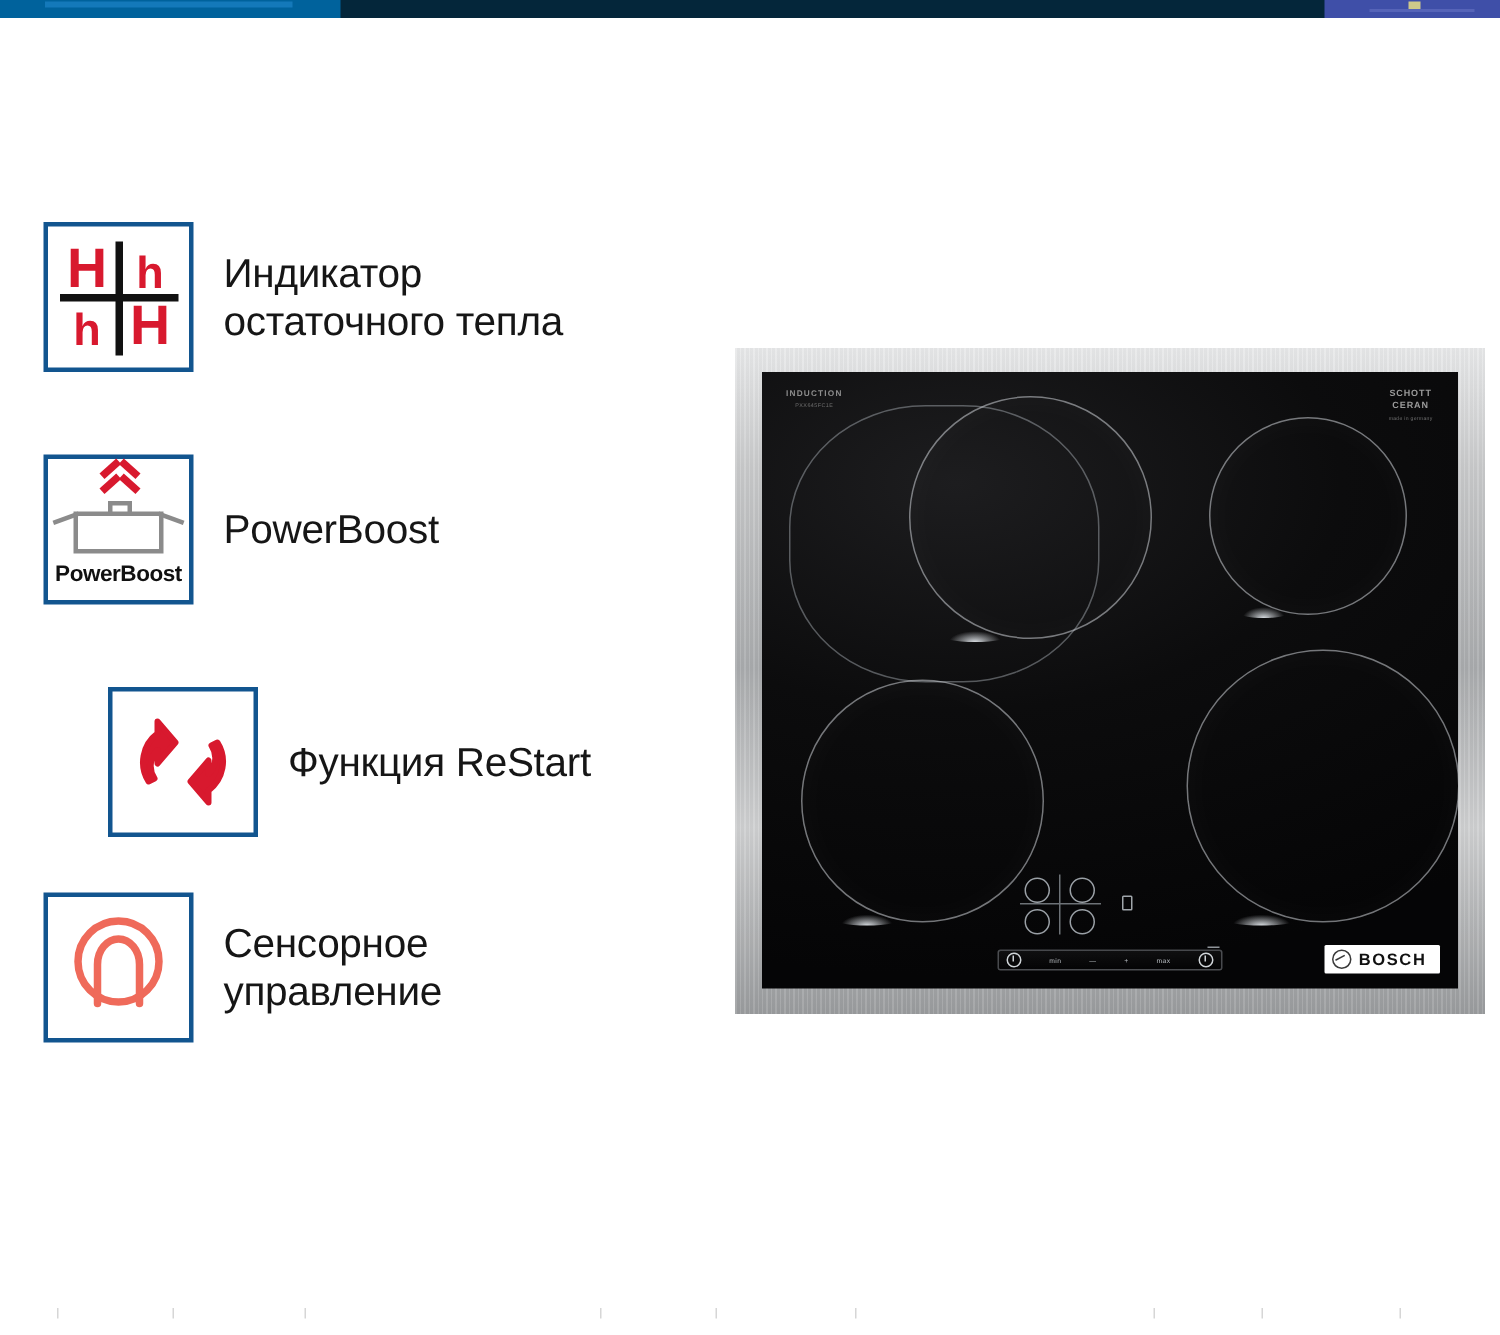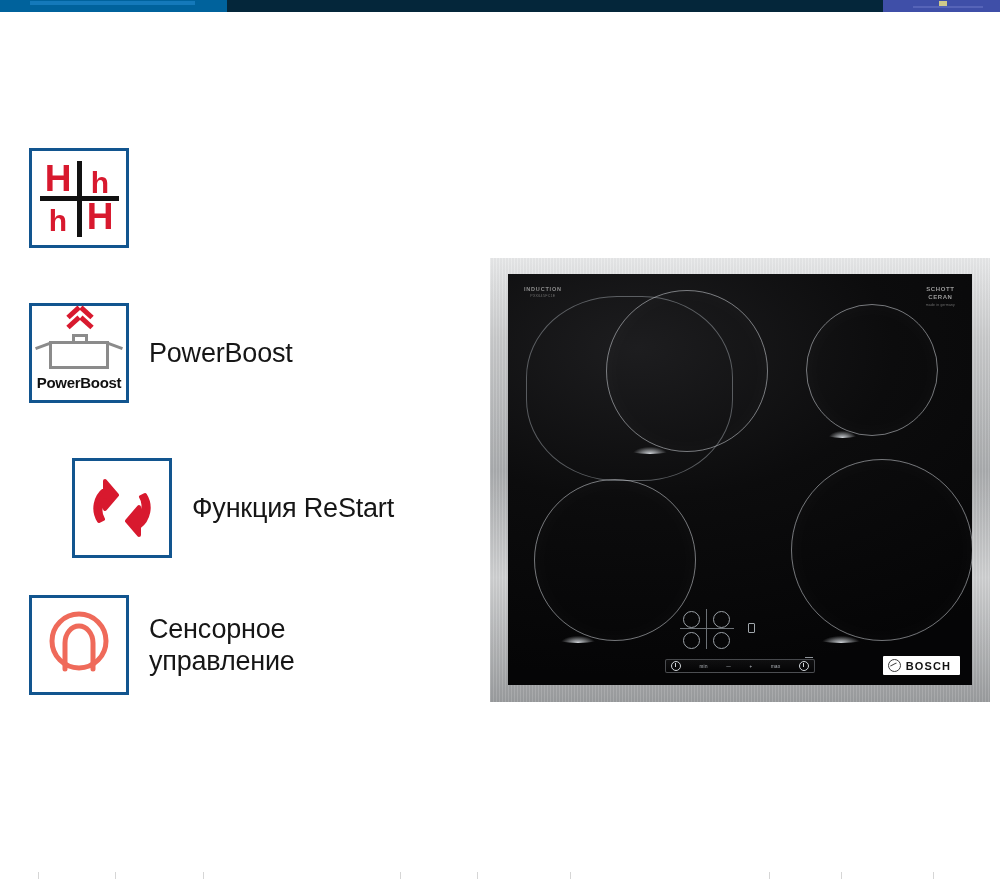--- a/index.html
+++ b/index.html
@@ -96,21 +96,21 @@
   }
 
   
   .ic-restart{width:78px;height:78px;}
 
   
   .ic-touch{width:76px;height:76px;}
 
   
   #product-photo{
-    position:absolute;left:490px;top:258px;width:500px;height:444px;
+    position:absolute;left:490px;top:232px;width:500px;height:444px;
   }
   .cooktop-frame{
     position:absolute;inset:0;
     background:linear-gradient(180deg,#e8e9ea 0%,#c9cacb 18%,#a9abad 48%,#cfd0d1 72%,#9a9c9e 100%);
   }
   .cooktop-frame:before{
     content:"";position:absolute;inset:0;
     background:repeating-linear-gradient(90deg,rgba(255,255,255,.22) 0 1px,rgba(0,0,0,.05) 1px 3px);
     opacity:.5;
   }
@@ -233,20 +233,22 @@
     <div class="feature-icon-frame">
       <div class="ic-heat">
         <div class="cell c-tl">H</div>
         <div class="cell c-tr">h</div>
         <div class="cell c-bl">h</div>
         <div class="cell c-br">H</div>
         <div class="bar-v"></div>
         <div class="bar-h"></div>
       </div>
     </div>
+    <div class="feature-label">Индикатор
+остаточного тепла</div>
   </div>
 
   <div class="feature-row" style="top:181px;">
     <div class="feature-icon-frame">
       <div class="ic-boost">
         <div class="chev chev1"></div>
         <div class="chev chev2"></div>
         <div class="lid"></div>
         <div class="handle-l"></div>
         <div class="handle-r"></div>

